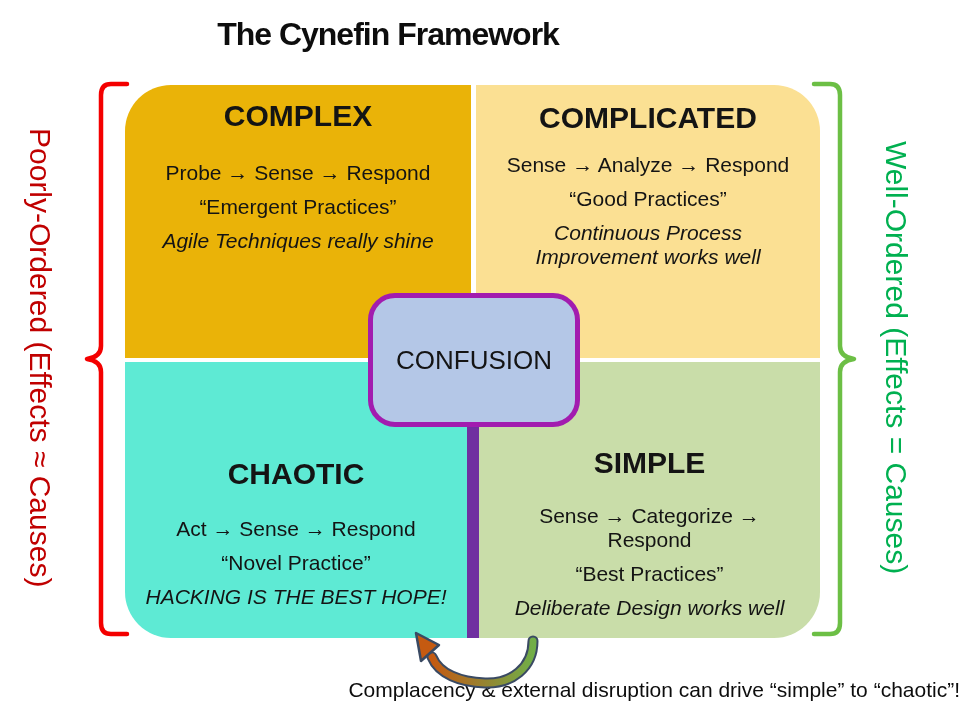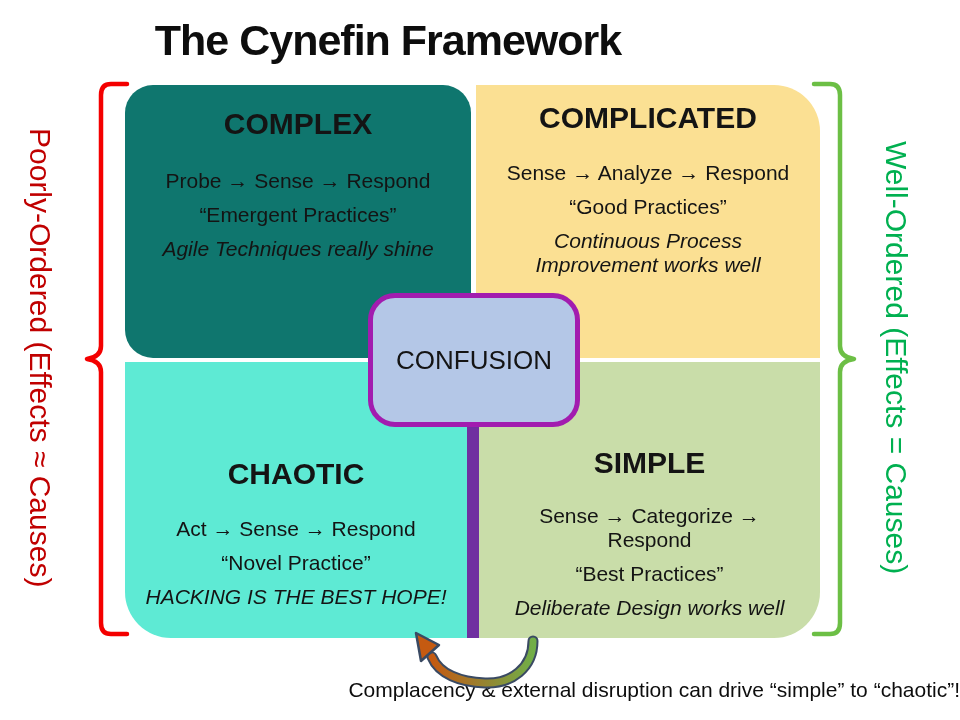--- a/index.html
+++ b/index.html
@@ -5,21 +5,21 @@
   * { margin: 0; padding: 0; box-sizing: border-box; }
   body { background: #ffffff; font-family: "Liberation Sans", sans-serif; }
   .canvas {
     position: relative; width: 960px; height: 720px;
     background: #ffffff; overflow: hidden;
   }
 
   
   .slide-title {
     position: absolute; top: 16px; left: 0; width: 776px;
-    text-align: center; font-size: 43px; font-weight: bold;
+    text-align: center; font-size: 32px; font-weight: bold;
     letter-spacing: -1px; color: #0d0d0d;
   }
 
   
   .side-label {
     position: absolute; writing-mode: vertical-rl; text-orientation: mixed;
     font-size: 30px; line-height: 44px; text-align: center; white-space: nowrap;
   }
   .side-label.left  { left: 16px;  top: 58px;  height: 600px; width: 46px; color: #C00000; }
   .side-label.right { left: 872px; top: 72px;  height: 572px; width: 46px; color: #00B050; }
@@ -34,32 +34,31 @@
   .quad {
     position: absolute; display: flex; flex-direction: column;
     align-items: center; text-align: center; color: #141414;
   }
   .quad-title { font-weight: bold; font-size: 30px; line-height: 35px; }
   .quad-line  { font-size: 21px; line-height: 24px; margin-bottom: 10px; }
   .italic { font-style: italic; }
 
   .q-complex {
     left: 0; top: 0; width: 346px; height: 273px;
-    background: #0f766e; border-top-left-radius: 46px;
-    padding-top: 21px;
-    border-radius: 28px;
+    background: #eab308; border-top-left-radius: 46px;
+    padding-top: 13px;
   }
   .q-complex .quad-title { margin-bottom: 28px; }
 
   .q-complicated {
     left: 351px; top: 0; width: 344px; height: 273px;
     background: #FBE093; border-top-right-radius: 46px;
     padding-top: 15px;
   }
-  .q-complicated .quad-title { margin-bottom: 26px; }
+  .q-complicated .quad-title { margin-bottom: 18px; }
   .q-complicated .wrap-narrow { max-width: 240px; }
 
   .q-chaotic {
     left: 0; top: 277px; width: 342px; height: 276px;
     background: #5eead4; border-bottom-left-radius: 46px;
     padding-top: 94px;
   }
   .q-chaotic .quad-title { margin-bottom: 26px; }
 
   .q-simple {

